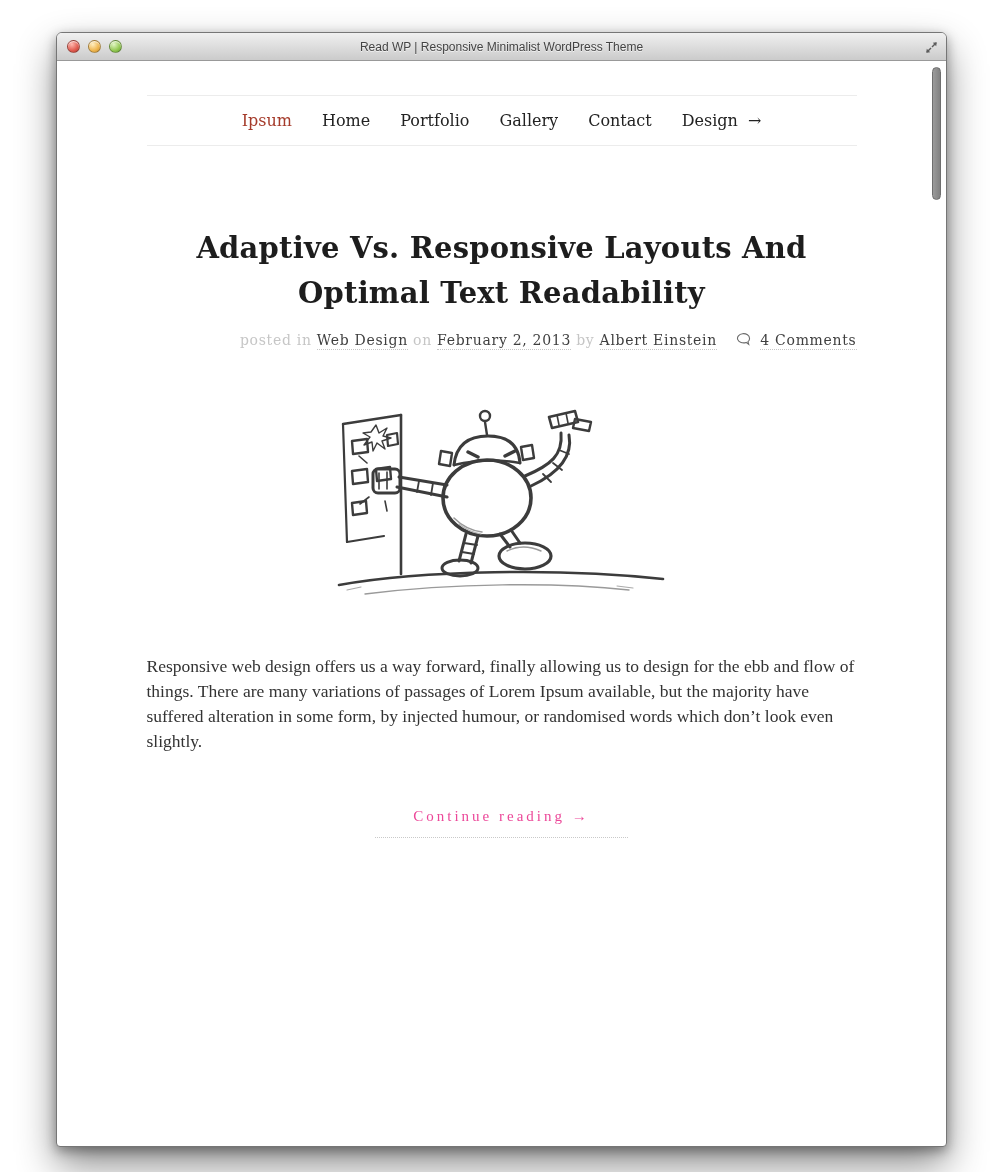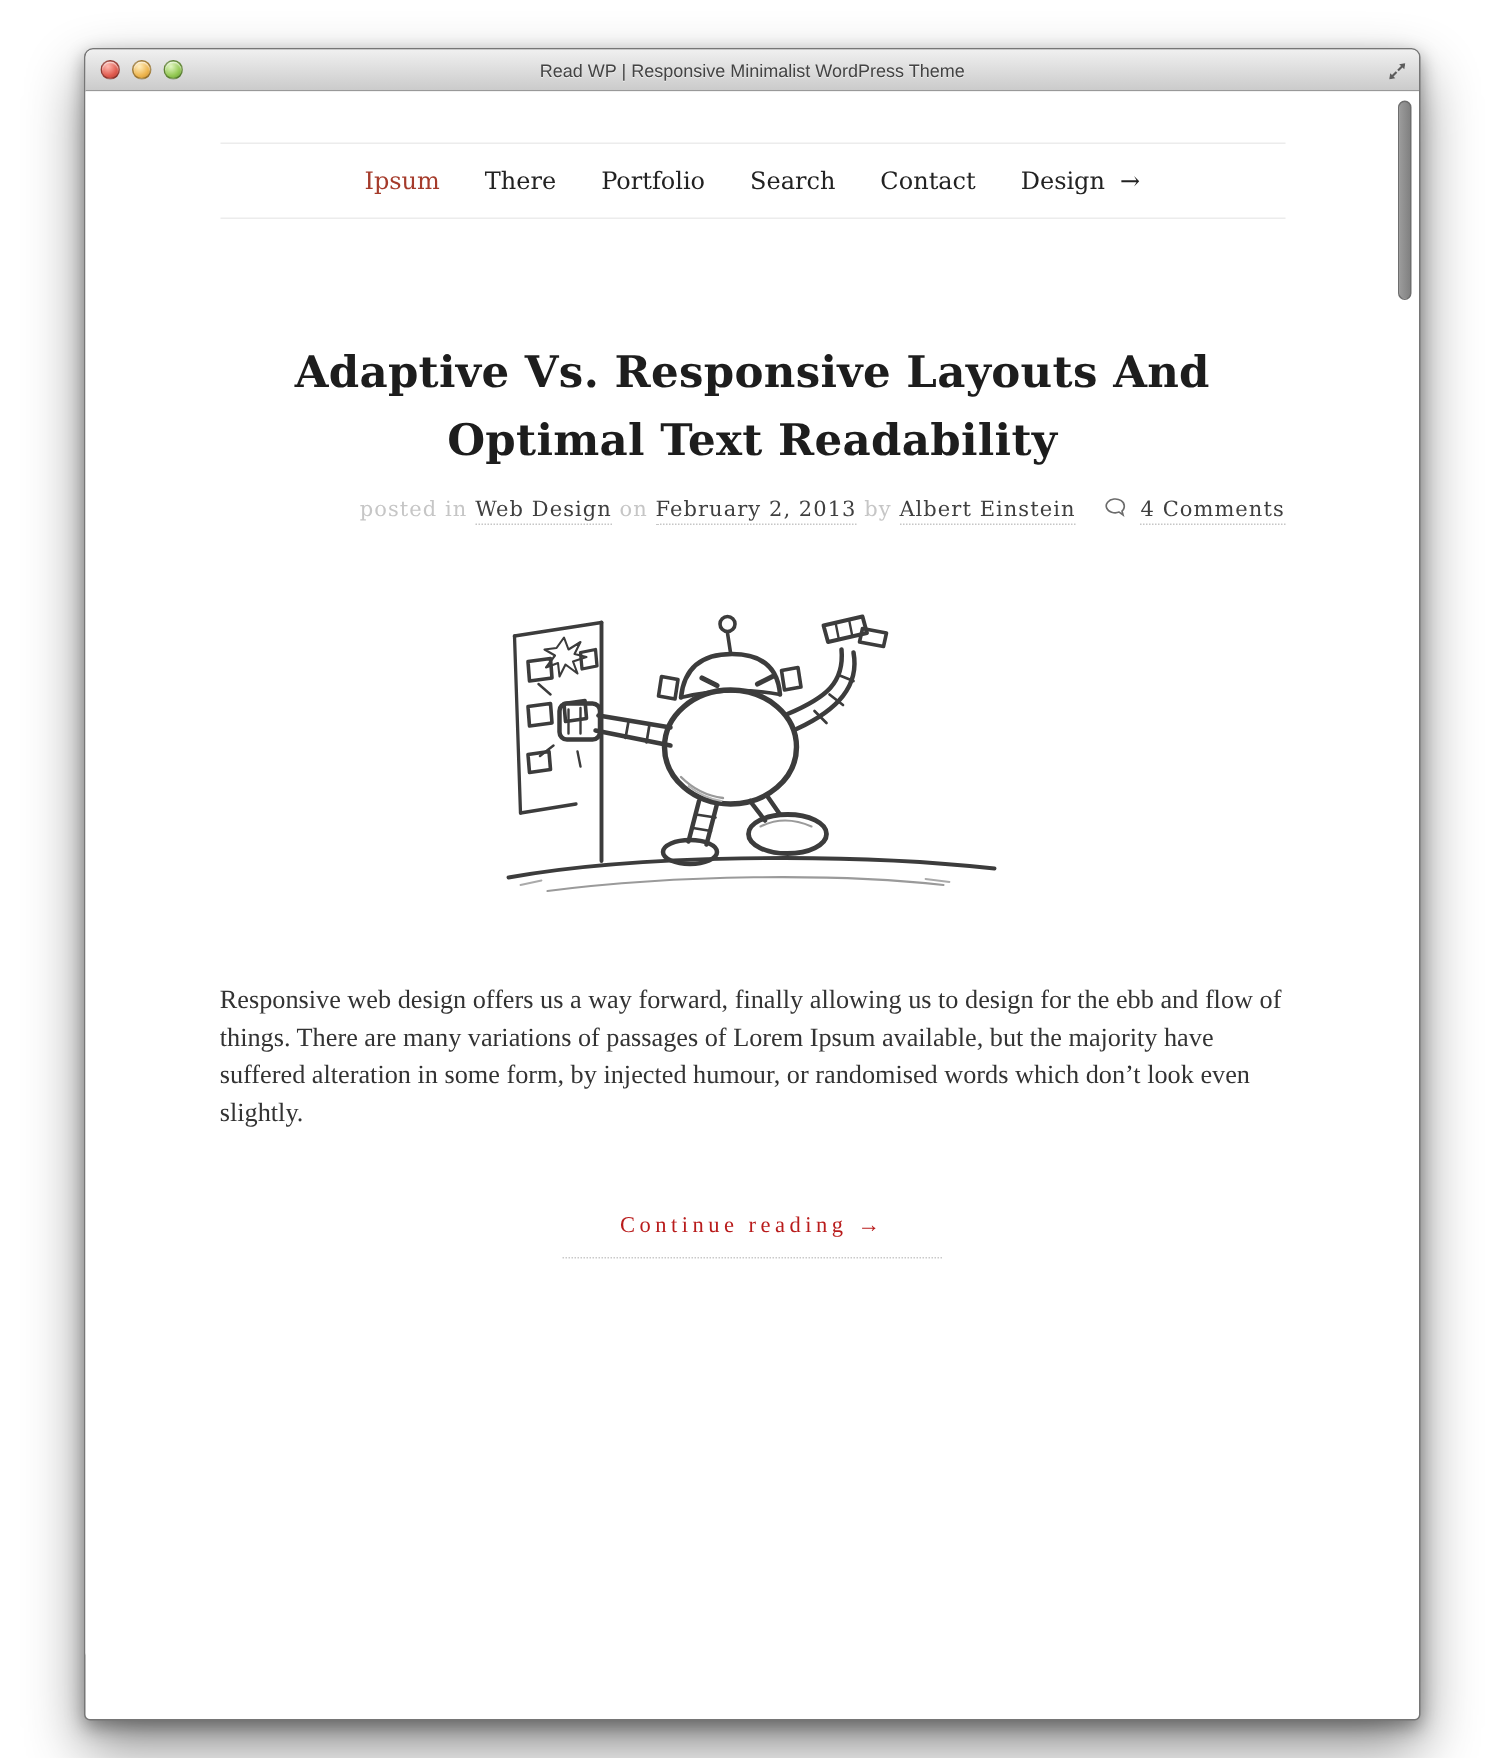--- a/index.html
+++ b/index.html
@@ -66,21 +66,21 @@
   .post-meta a { color:#3f3f3f; text-decoration:none; border-bottom:1px dotted #c6c6c6; padding-bottom:1px; }
   .bubble-icon { display:inline-block; vertical-align:-1px; margin:0 4px 0 14px; }
 
   .figure { margin-top:44px; text-align:center; }
 
   .excerpt { margin-top:32px; font-family:"Liberation Serif", serif; font-size:17.5px; line-height:25px; color:#333; }
 
   .more-wrap { margin-top:52px; text-align:center; }
   .more-inner { display:inline-block; padding:0 38px 12px; border-bottom:1px dotted #c9c9c9; }
   .more-inner a {
-    font-size:15px; letter-spacing:3px; color:#b91c1c; text-decoration:none;
+    font-size:15px; letter-spacing:3px; color:#ec4899; text-decoration:none;
     font-family:"Liberation Serif", serif;
   }
 </style>
 </head>
 <body>
 
 <div class="window">
 
   <div class="titlebar">
     <div class="traffic">
@@ -102,23 +102,23 @@
   </div>
 
   <div class="content">
     <div class="scroll-thumb"></div>
 
     <div class="column">
 
 
       <nav class="nav">
         <a href="#" class="active">Ipsum</a>
-        <a href="#">There</a>
+        <a href="#">Home</a>
         <a href="#">Portfolio</a>
-        <a href="#">Search</a>
+        <a href="#">Gallery</a>
         <a href="#">Contact</a>
         <a href="#"><span>Design</span><span class="search-arrow">→</span></a>
       </nav>
 
       <article>
         <h1 class="post-title">
           <a href="#">Adaptive Vs. Responsive Layouts And Optimal Text Readability</a>
         </h1>
 
         <div class="post-meta">

